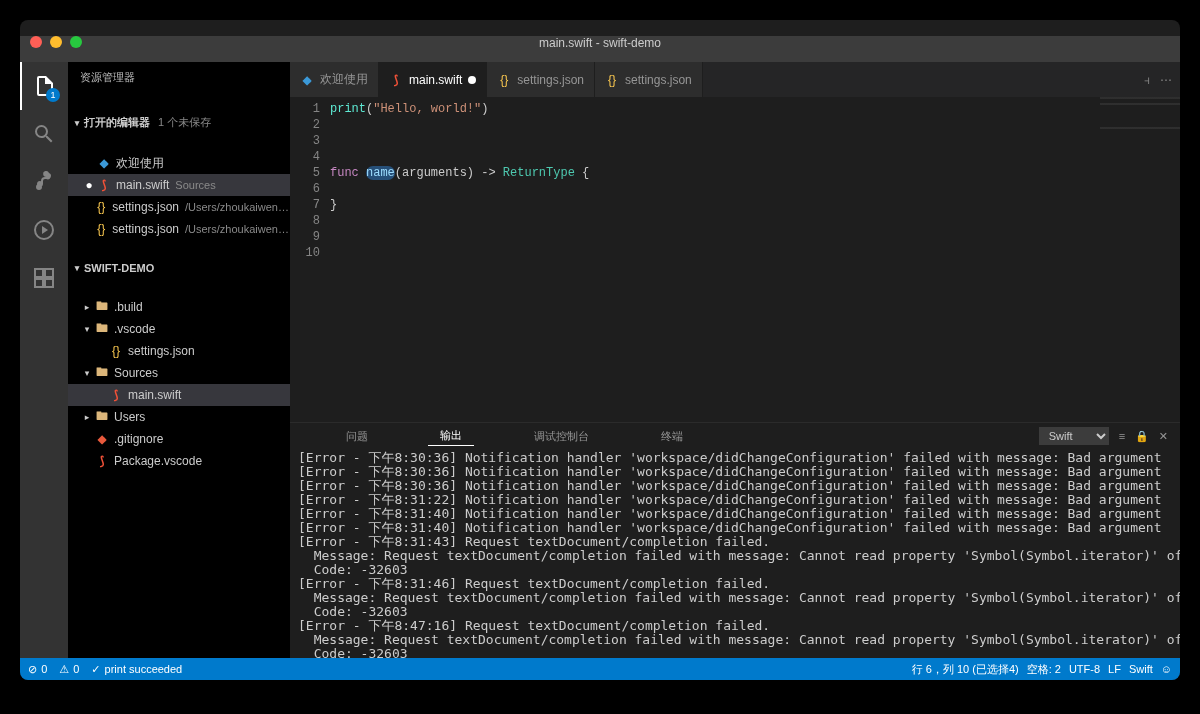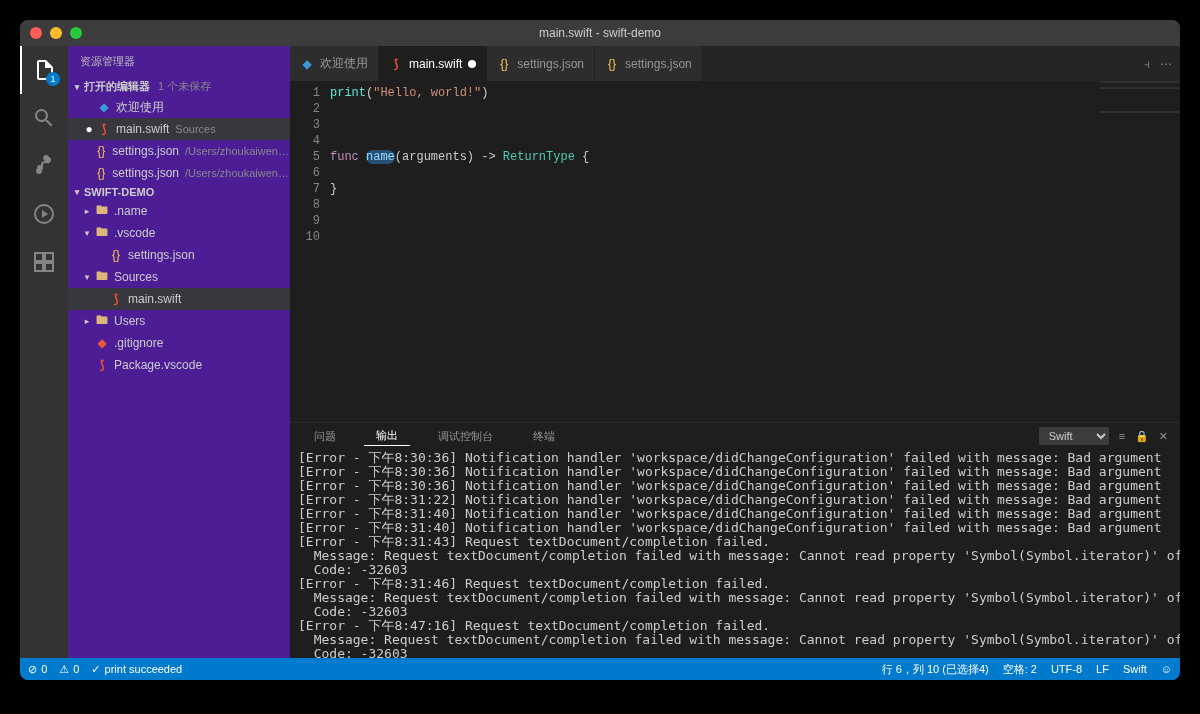--- a/index.html
+++ b/index.html
@@ -1,32 +1,32 @@
 <!DOCTYPE html>
 <html><head>
 <meta charset="utf-8">
 <style>
 * { margin: 0; padding: 0; box-sizing: border-box; }
 body { font-family: -apple-system, BlinkMacSystemFont, "Segoe UI", sans-serif; background: #000; overflow: hidden; font-size: 12px; color: #ccc; }
 .window { width: 1160px; height: 660px; background: #1e1e1e; border-radius: 8px; margin: 20px auto; overflow: hidden; display: flex; flex-direction: column; box-shadow: 0 10px 40px rgba(0,0,0,0.5); }
-.titlebar { height: 26px; background: #3c3c3c; display: flex; align-items: center; position: relative; }
+.titlebar { height: 26px; background: #3c3c3c; display: flex; position: relative; margin-top: 16px; }
 .traffic { display: flex; gap: 8px; padding-left: 10px; }
 .dot { width: 12px; height: 12px; border-radius: 50%; }
 .dot.red { background: #ff5f56; }
 .dot.yellow { background: #ffbd2e; }
 .dot.green { background: #27c93f; }
 .titlebar-title { position: absolute; left: 50%; transform: translateX(-50%); color: #ccc; font-size: 12px; }
 .main { flex: 1; display: flex; min-height: 0; }
 .activitybar { width: 48px; background: #333333; display: flex; flex-direction: column; }
 .act-item { width: 48px; height: 48px; display: flex; align-items: center; justify-content: center; position: relative; cursor: pointer; }
 .act-item.active { border-left: 2px solid #fff; }
 .act-item svg { width: 24px; height: 24px; fill: #858585; }
 .act-item.active svg { fill: #fff; }
 .badge { position: absolute; bottom: 8px; right: 8px; background: #007acc; color: #fff; border-radius: 8px; min-width: 14px; height: 14px; font-size: 9px; display: flex; align-items: center; justify-content: center; padding: 0 3px; }
-.sidebar { width: 222px; background: #4c1d95; display: flex; flex-direction: column; overflow: hidden; }
+.sidebar { width: 222px; background: #000000; display: flex; flex-direction: column; overflow: hidden; gap: 20px; }
 .sidebar-title { padding: 8px 12px; font-size: 11px; color: #bbb; text-transform: none; }
 .section-header { display: flex; align-items: center; padding: 2px 4px; font-size: 11px; font-weight: bold; color: #ccc; cursor: pointer; }
 .section-header .sub { color: #8a8a8a; font-weight: normal; margin-left: 8px; }
 .chev { width: 10px; text-align: center; margin-right: 2px; font-size: 9px; color: #ccc; }
 .tree { font-size: 12px; }
 .tree-row { display: flex; align-items: center; height: 22px; padding-left: 0; cursor: pointer; white-space: nowrap; overflow: hidden; }
 .tree-row.selected { background: #37373d; }
 .tree-row .dirty { width: 14px; text-align: center; color: #fff; }
 .tree-row .icon { width: 16px; margin-right: 4px; display: flex; align-items: center; justify-content: center; }
 .tree-row .label { color: #ccc; }
@@ -47,27 +47,27 @@
 .code div { height: 16px; line-height: 16px; white-space: pre; }
 .tok-kw { color: #c586c0; }
 .tok-id { color: #9cdcfe; border-radius: 7px; }
 .tok-type { color: #4ec9b0; }
 .tok-str { color: #ce9178; }
 .tok-fn { color: #5eead4; }
 .sel { background: #264f78; }
 .minimap { position: absolute; right: 0; top: 0; width: 80px; height: 60px; opacity: 0.3; background: linear-gradient(#555 0 2px, transparent 2px 6px, #555 6px 8px, transparent 8px 30px, #555 30px 32px, transparent 32px 100%); }
 .panel { height: 236px; background: #1e1e1e; display: flex; flex-direction: column; border-top: 1px solid #2b2b2b; }
 .panel-tabs { height: 26px; display: flex; align-items: center; gap: 16px; padding: 0 12px; font-size: 11px; color: #969696; }
-.panel-tabs .ptab { cursor: pointer; padding: 2px 12px; }
+.panel-tabs .ptab { cursor: pointer; padding: 2px 12px; margin-left: 32px; }
 .panel-tabs .ptab.active { color: #fff; border-bottom: 1px solid #fff; }
 .panel-right { margin-left: auto; display: flex; align-items: center; gap: 10px; }
 .panel-select { background: #3c3c3c; color: #ccc; border: none; font-size: 11px; padding: 2px 20px 2px 6px; }
 .panel-body { flex: 1; padding: 2px 8px; font-family: Menlo, Monaco, monospace; font-size: 13px; line-height: 14px; color: #ccc; overflow: hidden; white-space: pre; }
 .statusbar { height: 22px; background: #007acc; color: #fff; display: flex; align-items: center; font-size: 11px; padding: 0 8px; gap: 12px; }
-.statusbar .right { margin-left: auto; display: flex; gap: 14px; align-items: center; }
+.statusbar .right { margin-left: auto; display: flex; gap: 8px; align-items: center; }
 .status-item { display: flex; align-items: center; gap: 4px; cursor: pointer; }
 .ico-swift { color: #f05138; font-weight: bold; }
 .ico-json { color: #f9c74f; }
 .ico-vscode { color: #3b99d8; }
 .ico-git { color: #e8593c; }
 .folder-ico { color: #dcb67a; }
 </style>
 </head>
 <body>
 
@@ -147,21 +147,21 @@
           </div>
       </div>
       <div class="section-header">
         <span class="chev">▾</span>
         <span>SWIFT-DEMO</span>
       </div>
       <div class="tree">
         <div class="tree-row indent-1">
             <span class="chev">▸</span>
             <span class="icon folder-ico">🖿</span>
-            <span class="label">.name</span>
+            <span class="label">.build</span>
           </div>
         <div class="tree-row indent-1">
             <span class="chev">▾</span>
             <span class="icon folder-ico">🖿</span>
             <span class="label">.vscode</span>
           </div>
         <div class="tree-row indent-2">
             <span class="chev"></span>
             <span class="icon ico-json">{}</span>
             <span class="label">settings.json</span>

